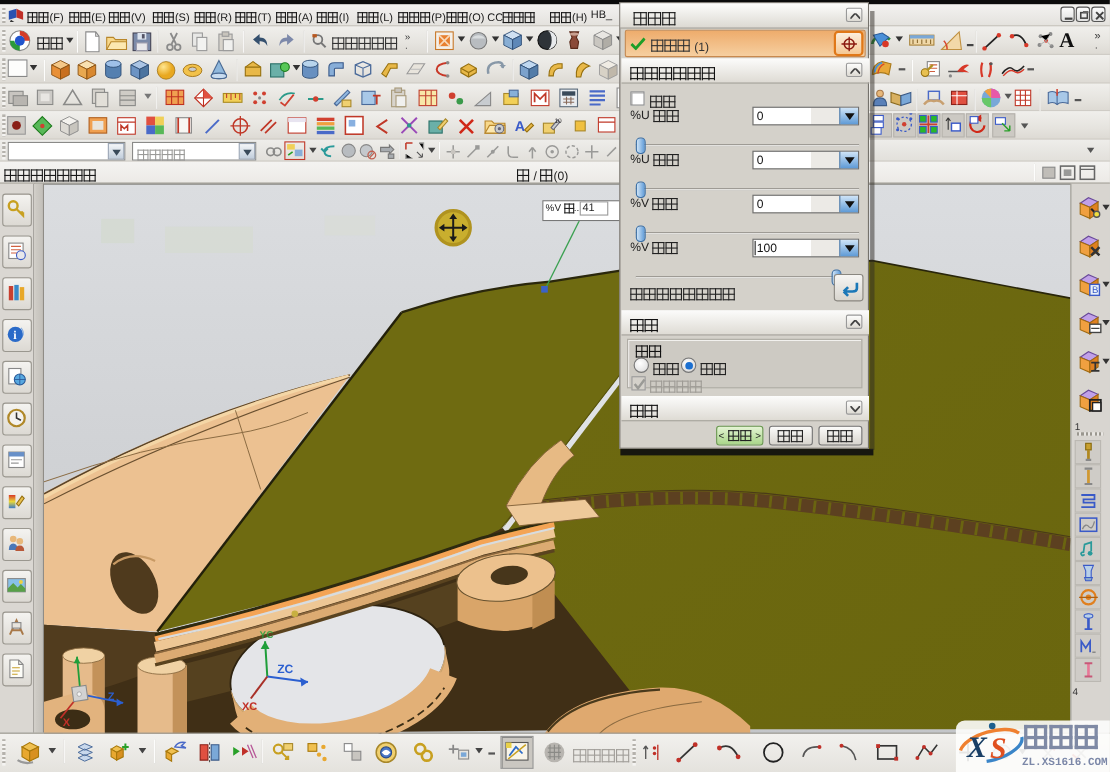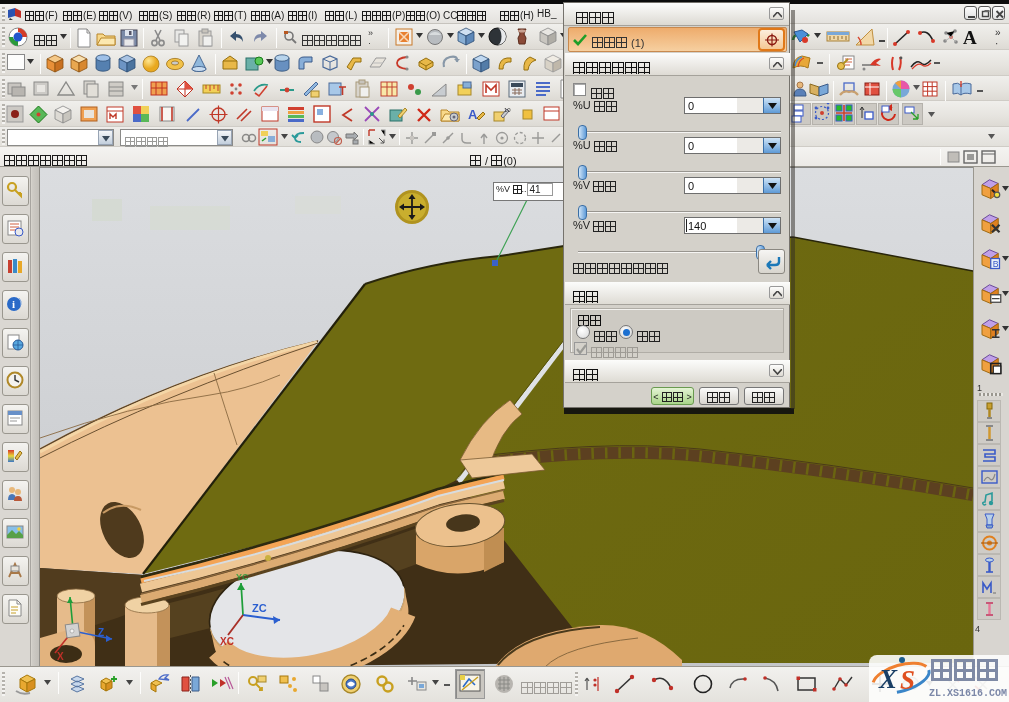--- a/index.html
+++ b/index.html
@@ -1193,21 +1193,21 @@
       <span class="spin">
         <svg style="position:absolute;left:0px;top:0px;" width="17" height="15" viewBox="0 0 17 15">
           <path d="M4,5 L13,5 L8.5,11 Z" fill="#111"></path>
         </svg>
       </span>
     </div>
 <div class="ab" style="left:14px;top:208px;width:203px;height:1.5px;background:#98958f;border-bottom:1px solid #f6f5f3"></div>
 <div class="ab" style="left:14px;top:202px;width:9px;height:15px;border:1px solid #3a6ea5;border-radius:4px;background:linear-gradient(90deg,#cfe4f7,#5f9bd8)"></div>
 <div class="ab" style="left:9px;top:216px;color:#222;font-size:11px">%V <span class="z" style="width:11px;height:11px;--t:1px;margin-right:1px"></span><span class="z" style="width:11px;height:11px;--t:1px;margin-right:1px"></span></div>
 <div class="inp" style="left:120px;top:214px">
-      <span style="position:absolute;left:3px;top:2px;font-size:11px;color:#111">140</span>
+      <span style="position:absolute;left:3px;top:2px;font-size:11px;color:#111">100</span>
       <span style="position:absolute;left:1px;top:1px;width:1px;height:13px;background:#222"></span>
       <span class="spin">
         <svg style="position:absolute;left:0px;top:0px;" width="17" height="15" viewBox="0 0 17 15">
           <path d="M4,5 L13,5 L8.5,11 Z" fill="#111"></path>
         </svg>
       </span>
     </div>
 <div class="ab" style="left:14px;top:248px;width:203px;height:1.5px;background:#98958f;border-bottom:1px solid #f6f5f3"></div>
 <div class="ab" style="left:192px;top:242px;width:9px;height:15px;border:1px solid #3a6ea5;border-radius:4px;background:linear-gradient(90deg,#cfe4f7,#5f9bd8)"></div>
 <div class="ab" style="left:9px;top:256px;color:#222"><span class="z" style="width:11px;height:11px;--t:1px;margin-right:1px"></span><span class="z" style="width:11px;height:11px;--t:1px;margin-right:1px"></span><span class="z" style="width:11px;height:11px;--t:1px;margin-right:1px"></span><span class="z" style="width:11px;height:11px;--t:1px;margin-right:1px"></span><span class="z" style="width:11px;height:11px;--t:1px;margin-right:1px"></span><span class="z" style="width:11px;height:11px;--t:1px;margin-right:1px"></span><span class="z" style="width:11px;height:11px;--t:1px;margin-right:1px"></span><span class="z" style="width:11px;height:11px;--t:1px;margin-right:1px"></span></div>

